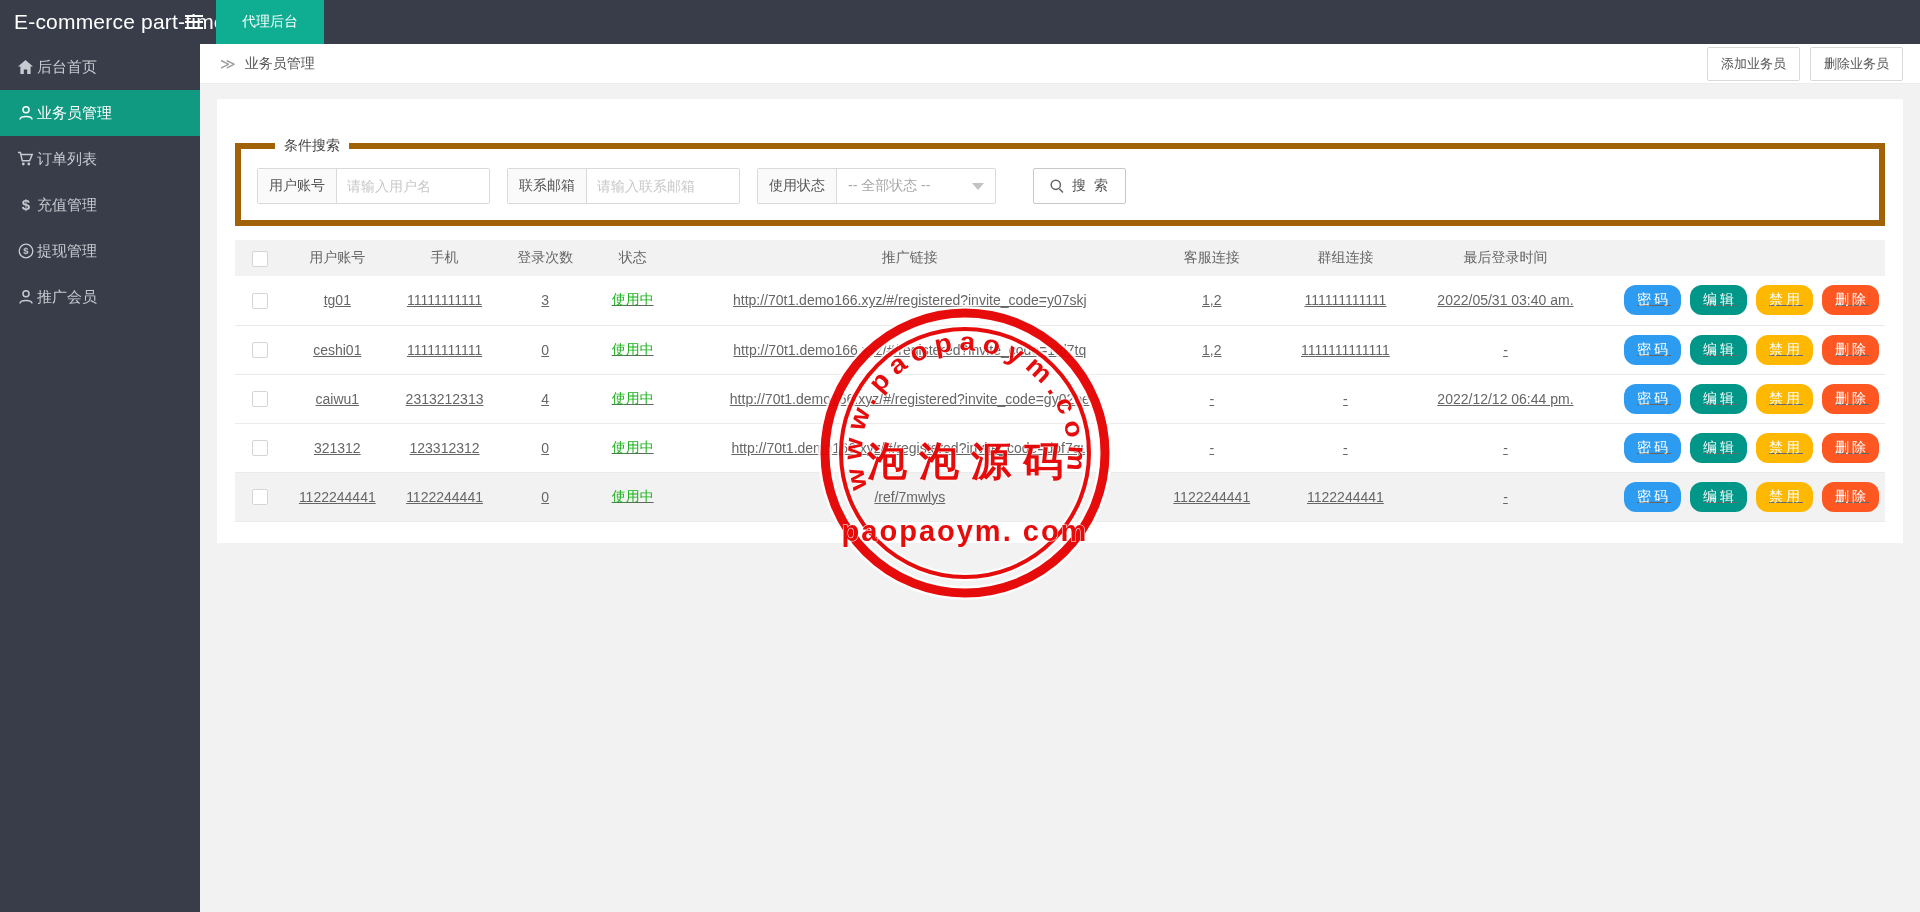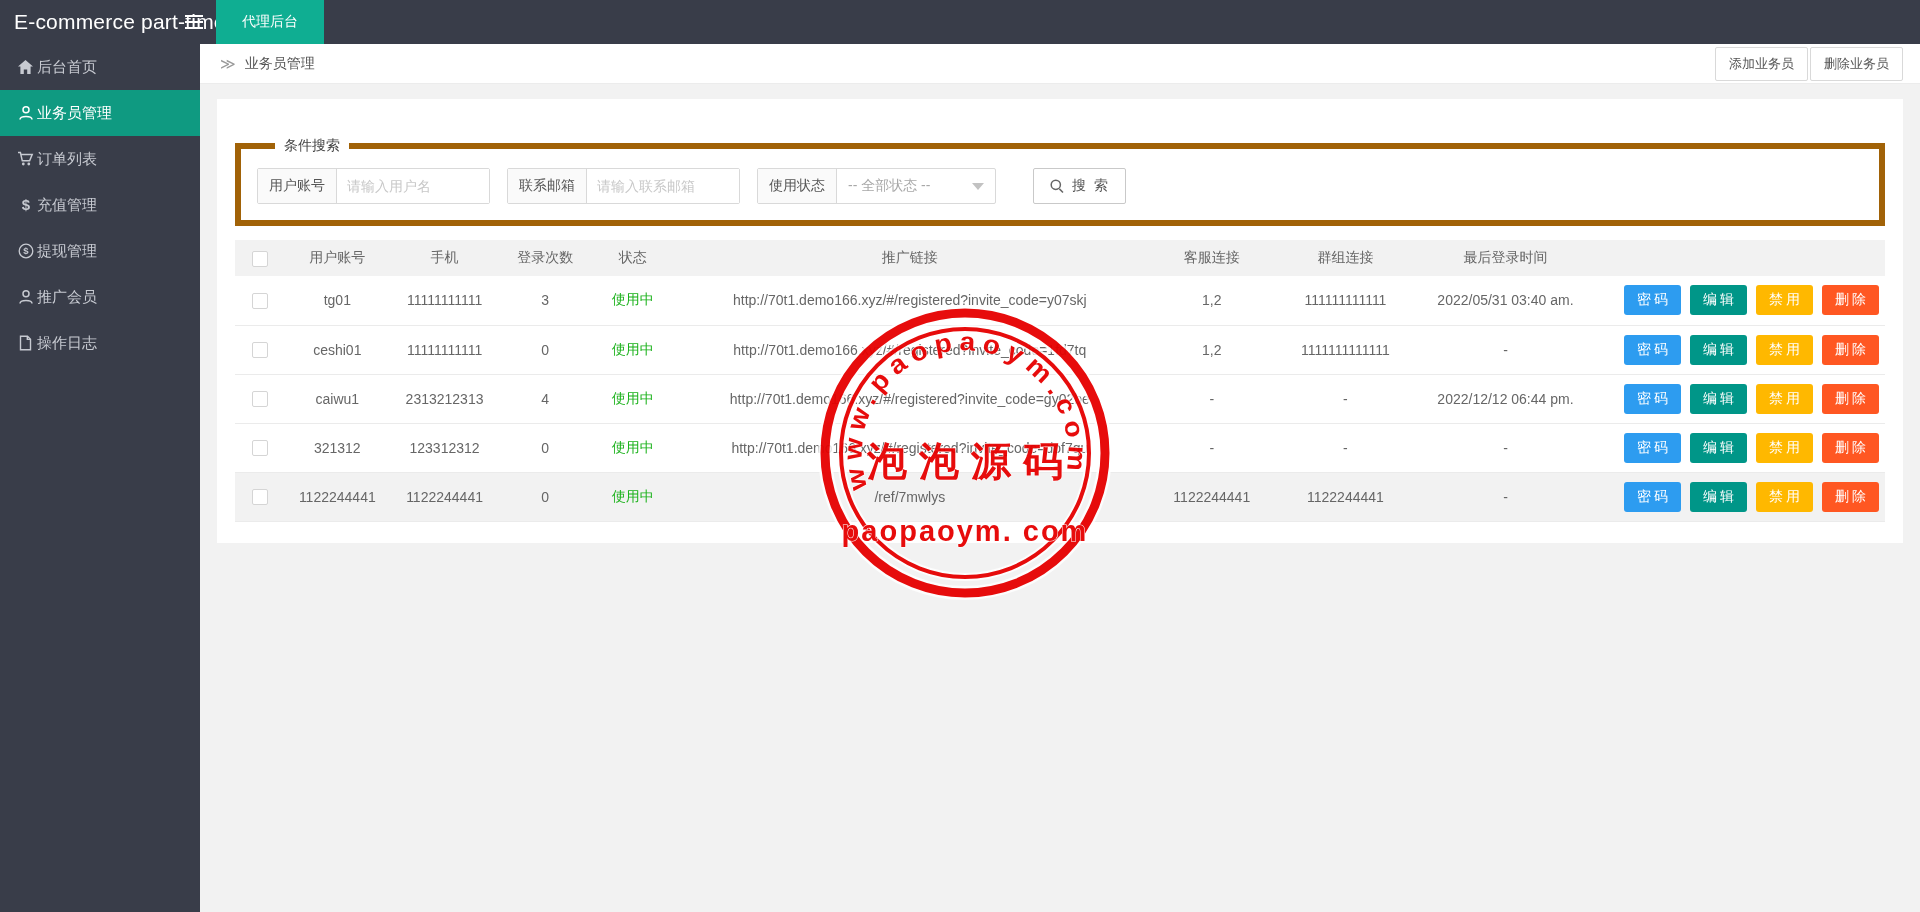--- a/index.html
+++ b/index.html
@@ -58,21 +58,21 @@
     display:flex; align-items:center; justify-content:space-between;
     padding:0 17px 0 20px;
   }
   .crumb { display:flex; align-items:center; gap:9px; font-size:14px; color:#555; }
   .crumb .chev { color:#999; font-size:15px; }
   .btn-plain {
     background:#fff; border:1px solid #d9d9d9; border-radius:2px;
     color:#555; font-size:13px; padding:7px 13px; cursor:pointer;
     font-family:inherit;
   }
-  .pagebar-actions { display:flex; gap:2px; }
+  .pagebar-actions { display:flex; gap:10px; }
   
   .card {
     background:#fff; margin:15px 17px; height:444px;
     padding:16px 18px; position:relative;
   }
   fieldset.search {
     border:6px solid #a16207; margin-top:22px; padding:13px 16px 16px;
   }
   fieldset.search legend {
     margin-left:18px; padding:0 9px; font-size:14px; color:#444;
@@ -109,32 +109,32 @@
   }
   
   table.grid { width:100%; border-collapse:collapse; margin-top:14px; table-layout:fixed; }
   table.grid th {
     background:#f2f2f2; height:36px; font-weight:normal;
     font-size:14px; color:#666; text-align:center;
   }
   table.grid td {
     height:49px; border-bottom:1px solid #ebebeb;
     font-size:14px; color:#666; text-align:center;
-    overflow:hidden; white-space:nowrap;
+    overflow:hidden; white-space:nowrap;text-decoration:underline;
   }
   tr.hl td { background:#f2f2f2; }
   .cb {
     display:inline-block; width:16px; height:16px; background:#fff;
     border:1px solid #d5d5d5; border-radius:2px; vertical-align:middle;
     cursor:pointer;
   }
   .status { color:var(--green,#1cb21c); }
   .acts { display:flex; gap:9px; justify-content:flex-end; padding-right:6px; }
   .abtn {
-    width:57px; height:30px; border:none; border-radius:3px;
+    width:57px; height:30px; border:none; border-radius:12px;
     color:#fff; font-size:14px; letter-spacing:3px; cursor:pointer;
     display:inline-flex; align-items:center; justify-content:center;
     font-family:inherit; padding-left:3px;
   }
   
   .watermark {
     position:absolute; left:815px; top:303px; width:300px; height:300px;
     z-index:50; pointer-events:none; opacity:.95;
   }
 </style>
@@ -205,29 +205,20 @@
       <span>提现管理</span>
     </div>
     <div class="side-item">
       <span class="icon">
         <svg width="16" height="16" viewBox="0 0 16 16" fill="none" stroke="currentColor" stroke-width="1.5">
           <circle cx="8" cy="4.8" r="3"></circle>
           <path d="M2 14.6 C2 10.4 14 10.4 14 14.6"></path>
         </svg>
       </span>
       <span>推广会员</span>
-    </div>
-    <div class="side-item">
-      <span class="icon">
-        <svg width="15" height="16" viewBox="0 0 15 16" fill="none" stroke="currentColor" stroke-width="1.4">
-          <path d="M2.5 1.2 H9.5 L12.5 4.2 V14.8 H2.5 Z"></path>
-          <path d="M9.3 1.4 V4.4 H12.3"></path>
-        </svg>
-      </span>
-      <span>操作日志</span>
     </div>
   </div>
 
 <div class="main">
 
   <div class="pagebar">
     <div class="crumb">
       <span class="chev">≫</span>
       <span>业务员管理</span>
     </div>

